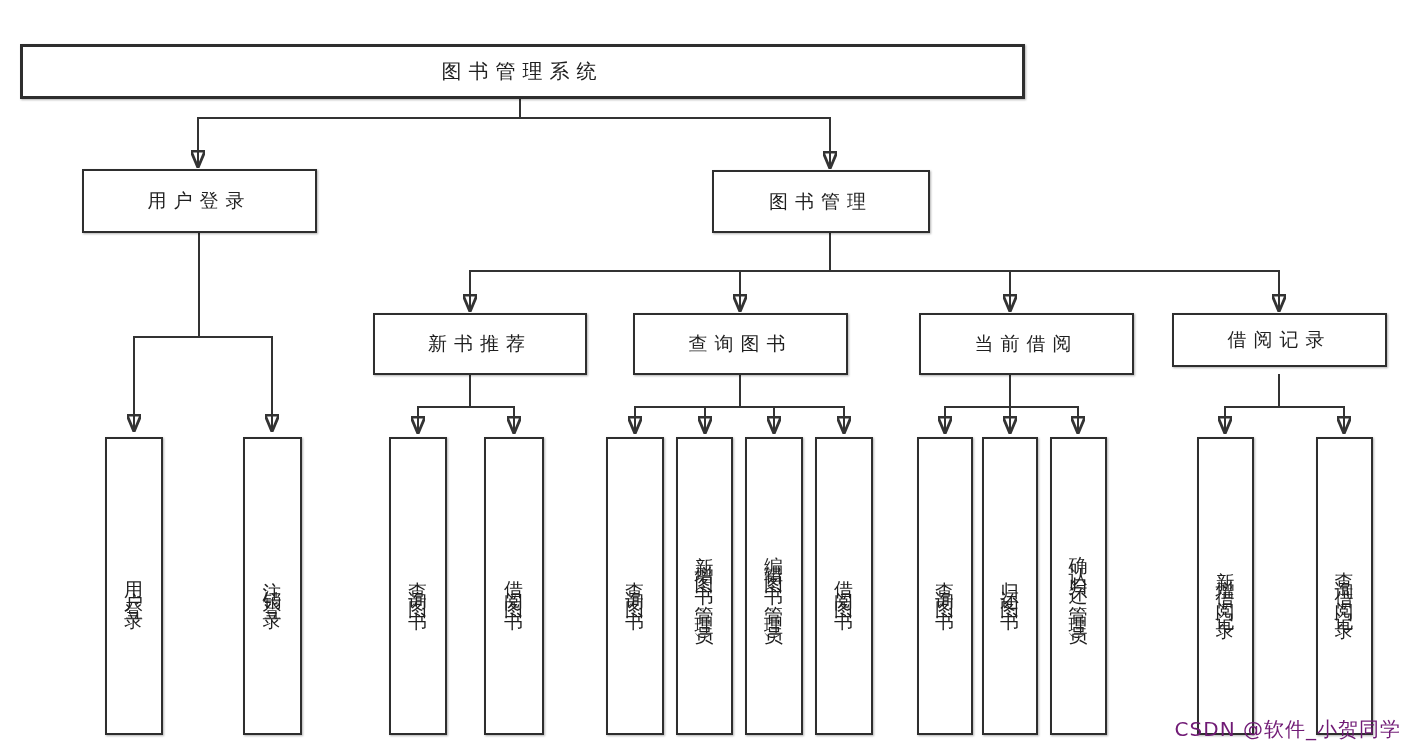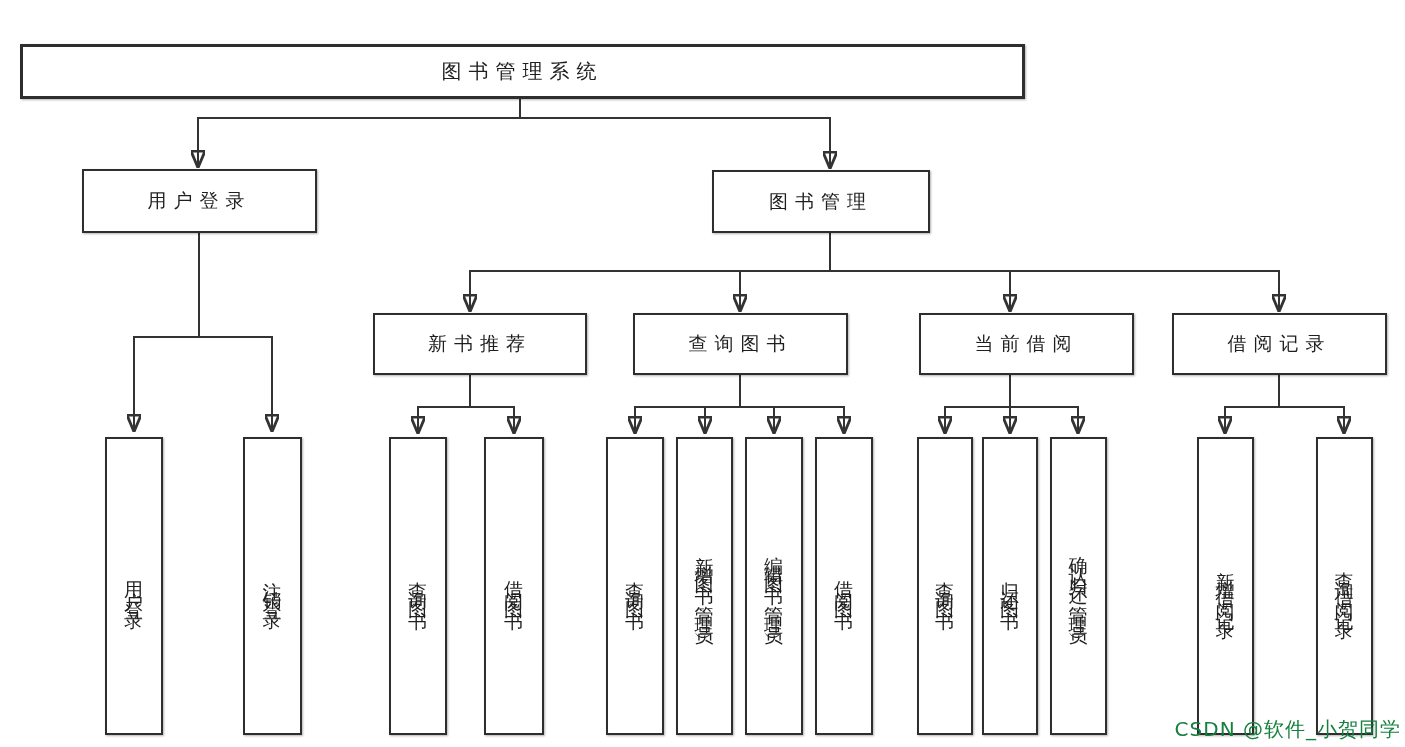--- a/index.html
+++ b/index.html
@@ -42,21 +42,21 @@
     line-height: 1.1;
   }
 
   
   #n-root  { left: 20px;  top: 13px;  width: 1005px; height: 55px; }
   #n-l2-0  { left: 82px;  top: 169px; width: 235px; height: 64px; }
   #n-l2-1  { left: 712px; top: 170px; width: 218px; height: 63px; font-family: Liberation Mono, monospace; }
   #n-l3-0  { left: 373px; top: 313px; width: 214px; height: 62px; }
   #n-l3-1  { left: 633px; top: 313px; width: 215px; height: 62px; }
   #n-l3-2  { left: 903px; top: 313px; width: 215px; height: 62px; margin-left: 16px; }
-  #n-l3-3  { left: 1172px; top: 313px; width: 215px; height: 62px; }
+  #n-l3-3  { left: 1172px; top: 313px; width: 215px; height: 54px; }
   .leaf    { top: 437px; height: 298px; }
   #n-b1  { left: 105px;  width: 58px; }
   #n-b2  { left: 243px;  width: 59px; }
   #n-b3  { left: 389px;  width: 58px; }
   #n-b4  { left: 484px;  width: 60px; }
   #n-b5  { left: 606px;  width: 58px; }
   #n-b6  { left: 676px;  width: 57px; }
   #n-b7  { left: 745px;  width: 58px; }
   #n-b8  { left: 815px;  width: 58px; }
   #n-b9  { left: 917px;  width: 56px; }
@@ -64,21 +64,21 @@
   #n-b11 { left: 1050px; width: 57px; }
   #n-b12 { left: 1197px; width: 57px; }
   #n-b13 { left: 1316px; width: 57px; }
 
   .watermark {
     position: absolute;
     right: 4px;
     top: 716px;
     font-size: 20px;
     letter-spacing: 1px;
-    color: #15803d;
+    color: #701a75;
     white-space: nowrap;
     z-index: 5;
   }
 </style>
 </head>
 <body>
 
 <div class="canvas">
 
   <svg class="wires" width="1405" height="747" viewBox="0 0 1405 747" xmlns="http://www.w3.org/2000/svg">

